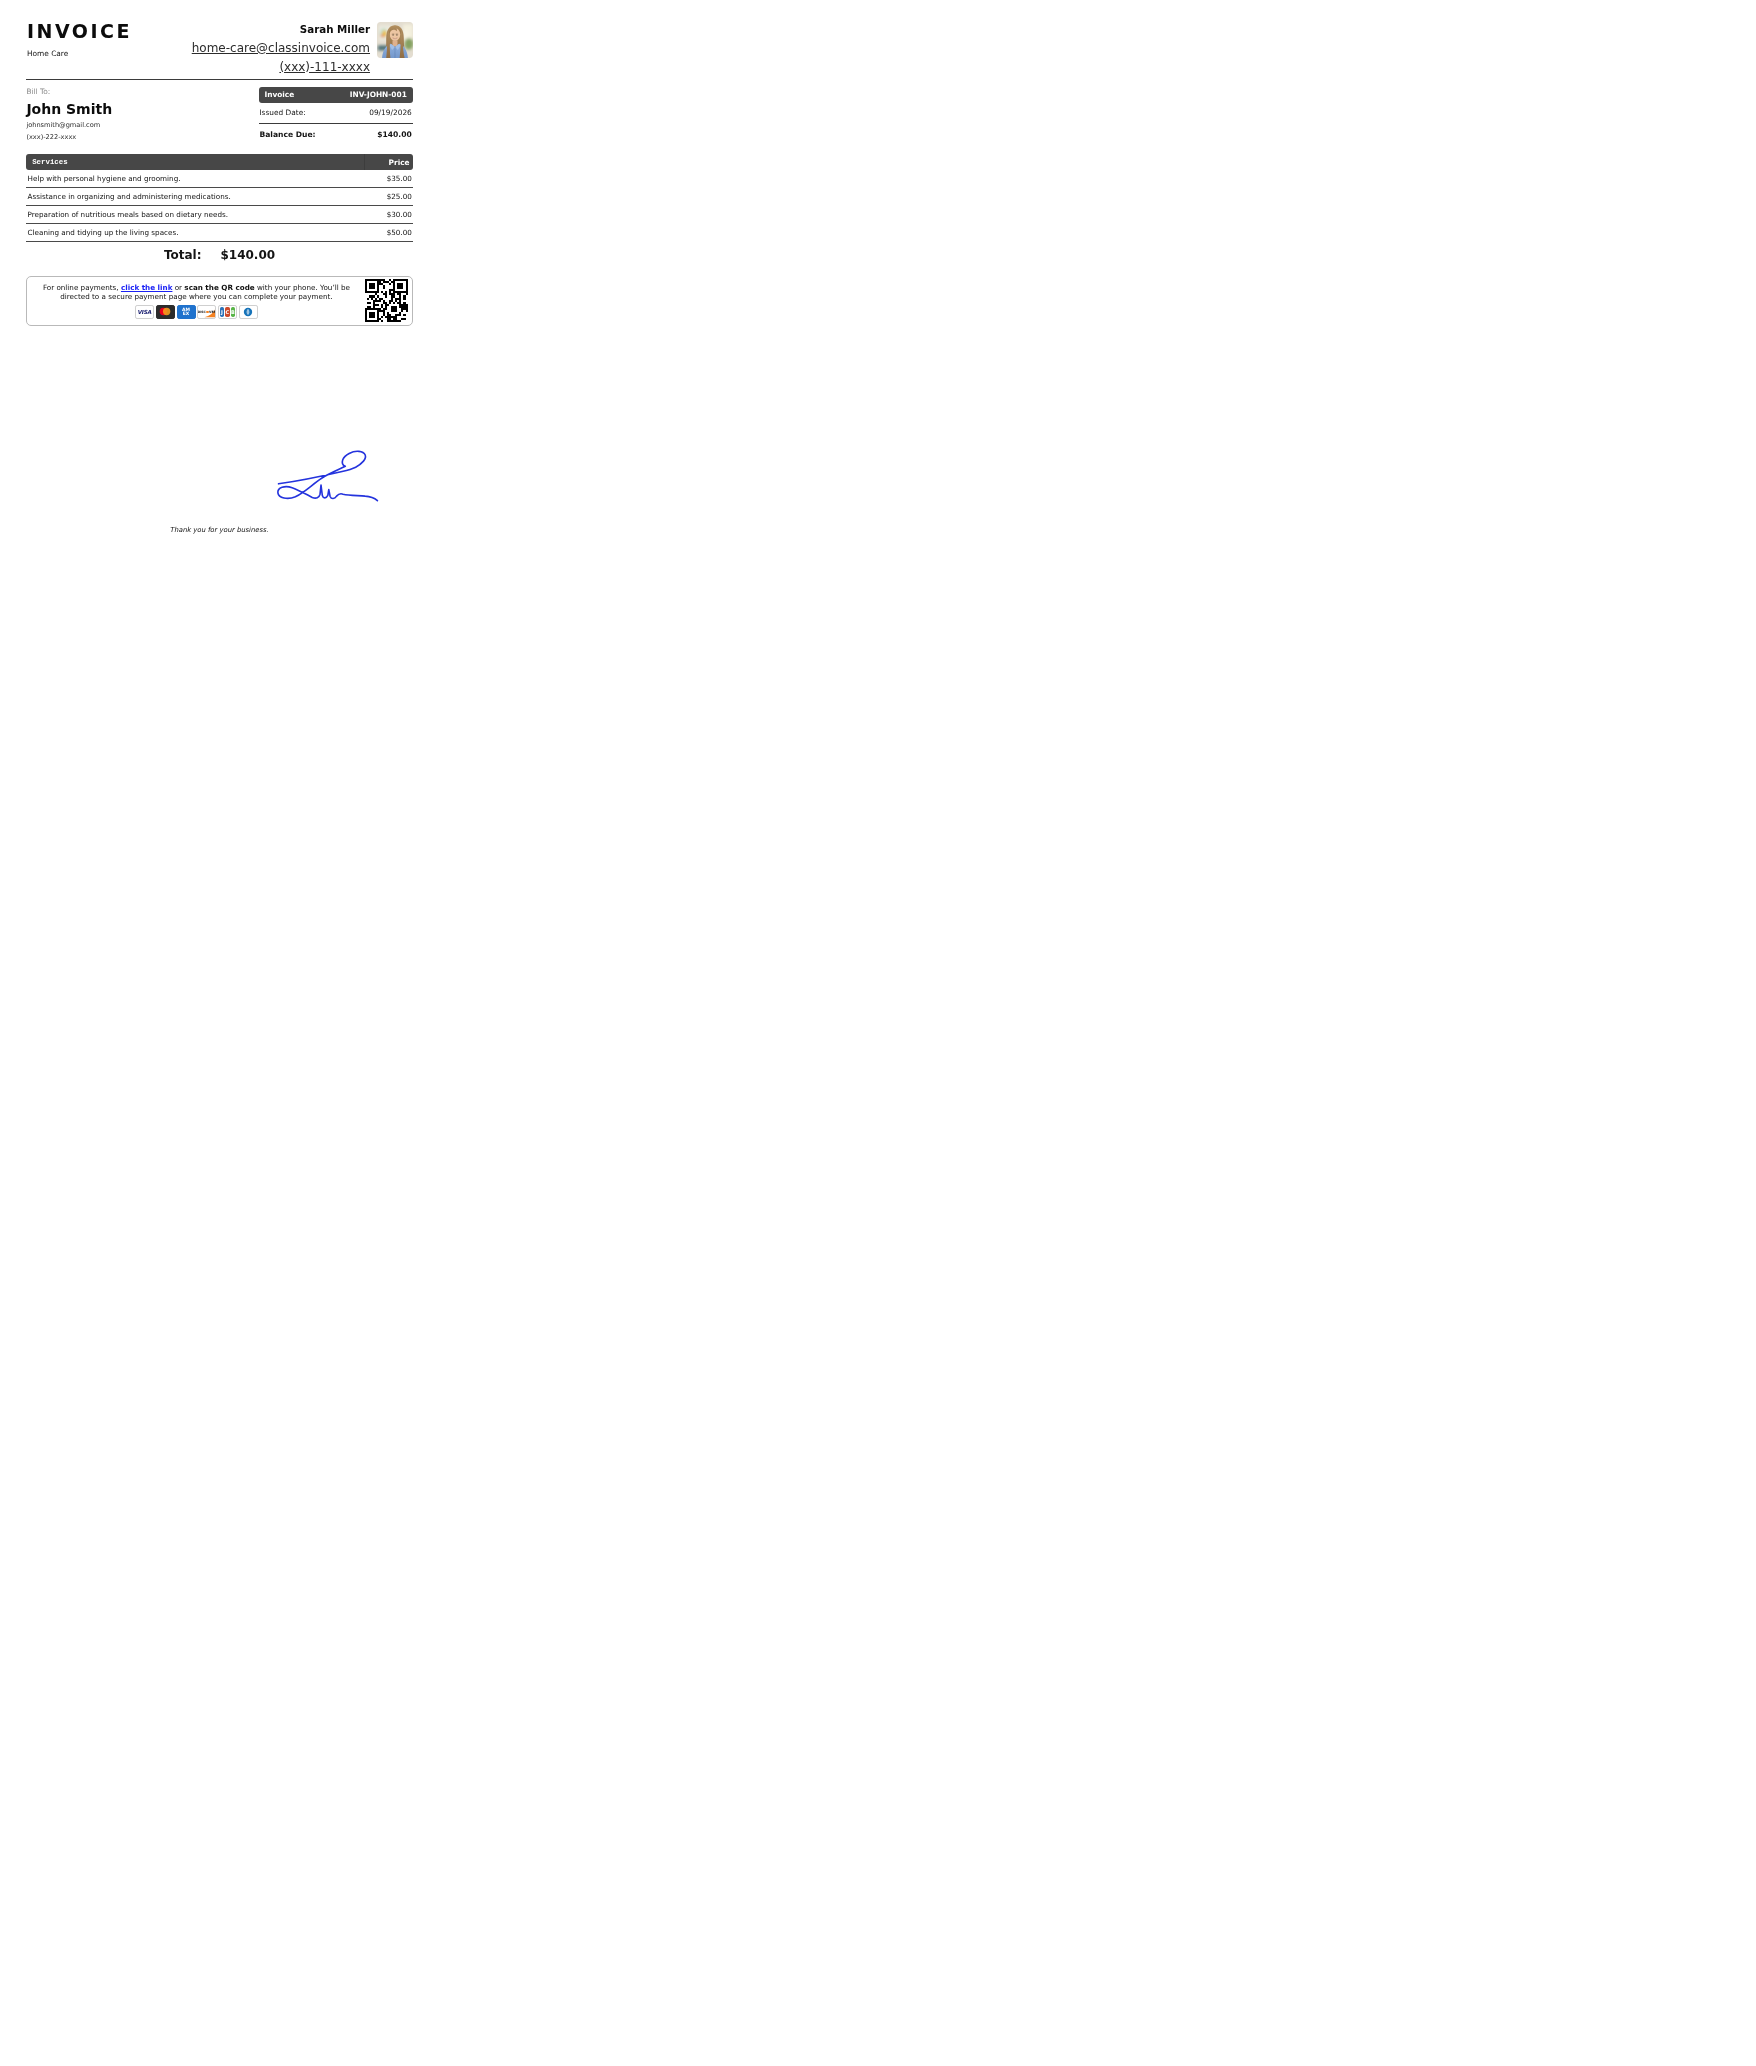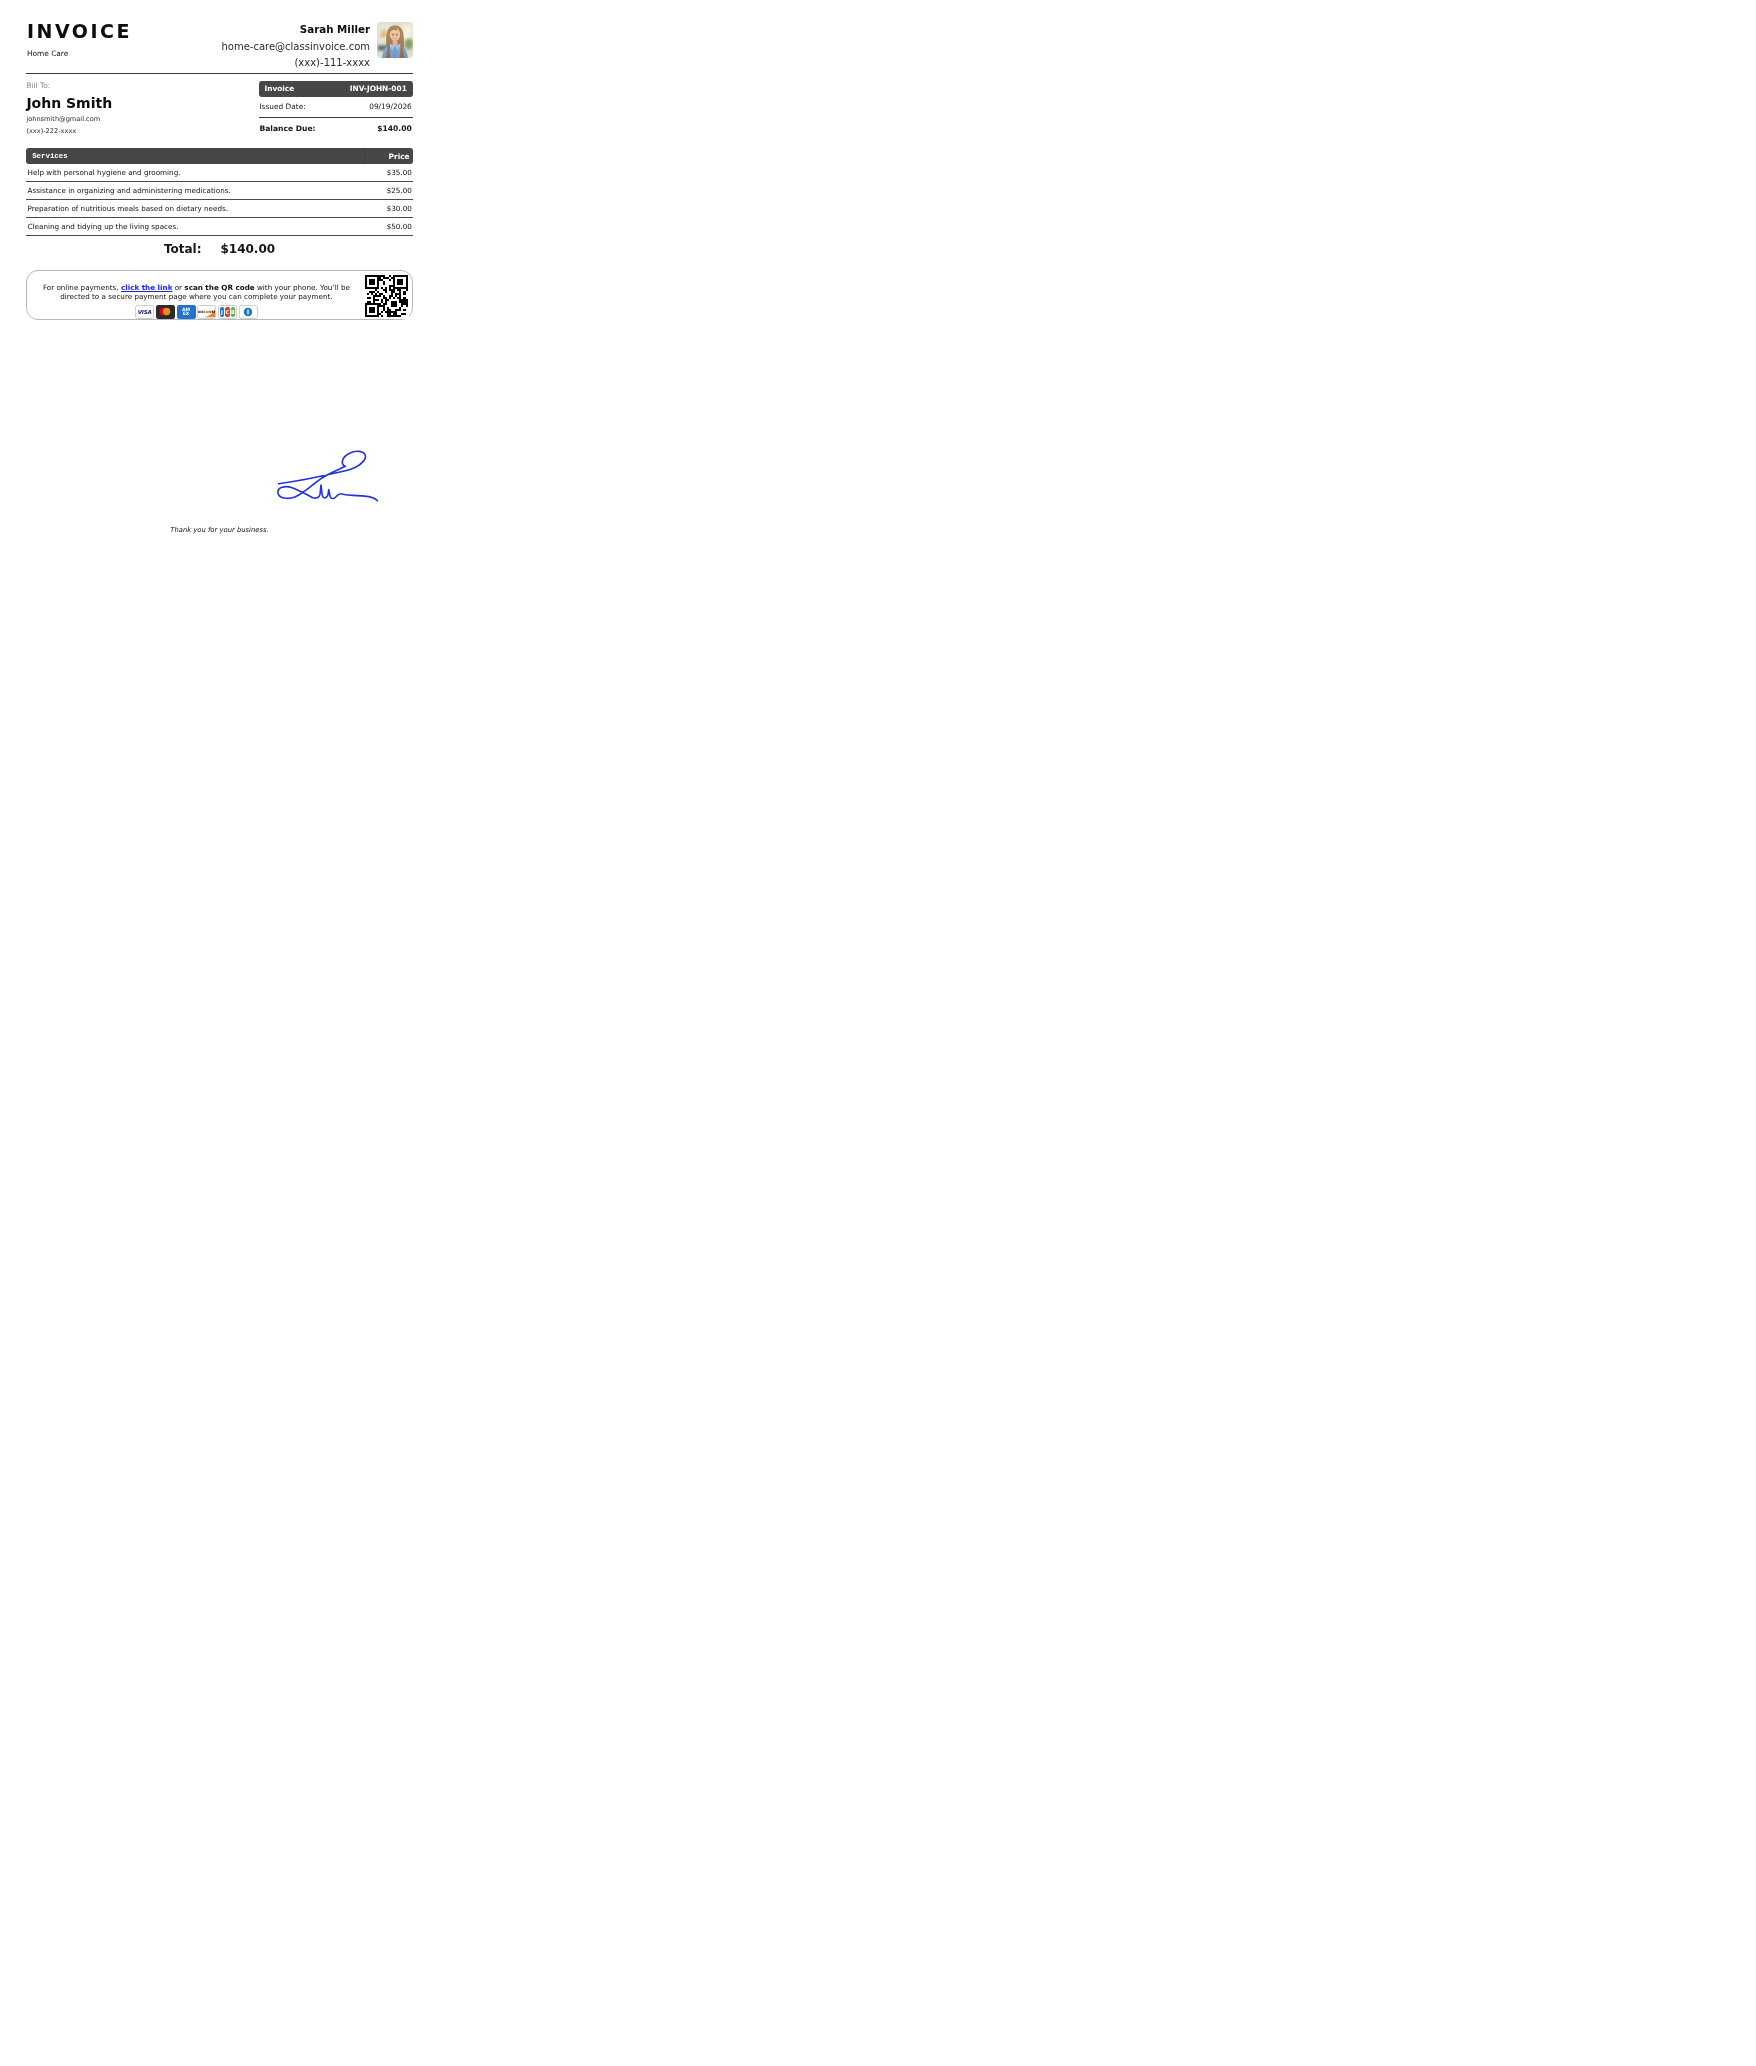--- a/index.html
+++ b/index.html
@@ -7,21 +7,21 @@
   body { font-family: "DejaVu Sans", "Liberation Sans", sans-serif; color:#151515; }
   .page { position:relative; width:439px; height:568px; background:#fff; overflow:hidden; }
 
   
   .hdr { display:flex; justify-content:space-between; align-items:flex-start; margin:22px 26.4px 0 27px; }
   .brand h1 { margin:0; font-size:19px; font-weight:800; letter-spacing:2.5px; color:#0c0c0c; line-height:1.05; }
   .brand .biz { font-size:7.4px; margin-top:6.6px; color:#141414; }
   .issuer { display:flex; align-items:flex-start; gap:6.6px; }
   .issuer-text { text-align:right; padding-top:0.8px; }
   .issuer-name { font-size:10.3px; font-weight:800; margin-bottom:5.8px; color:#0c0c0c; }
-  .issuer-line { font-size:10px; color:#2c2c2c; margin-bottom:5.4px; }
+  .issuer-line { font-size:12px; color:#2c2c2c; margin-bottom:5.4px;text-decoration:underline; }
   .issuer-line:last-child { margin-bottom:0; }
   .photo { width:36px; height:36px; border-radius:3.7px; overflow:hidden; flex:0 0 auto; }
   .photo svg { display:block; }
 
   .top-rule { margin:5px 26.4px 0; border:none; border-top:1.2px solid #3b3b3b; }
 
   
   .meta-row { display:flex; justify-content:space-between; margin:6.6px 26.4px 0; }
   .gray-label { color:#8a8a8a; font-size:7.4px; }
   .bill-name { font-size:14px; font-weight:800; margin:5.4px 0 4.1px; color:#0c0c0c; }
@@ -42,21 +42,21 @@
   .svc-row .svc-price { width:49px; text-align:right; padding-right:0.8px; color:#111; }
   .total-row { display:flex; justify-content:center; align-items:center; padding:5.8px 0.8px 5px; font-size:12px; font-weight:700; }
   .total-row .total-label { margin-right:19px; }
 
   
   .terms { margin:7.4px 26.4px 0; }
   .terms .t-line { font-size:7.2px; margin:4.1px 0 0; color:#141414; line-height:1.3; }
   .terms .gray-label { display:block; margin-bottom:1.7px; }
 
   
-  .paybox { margin:8.3px 26.4px 0; height:50px; border:0.7px solid #b9b9b9; border-radius:12px; display:flex; align-items:flex-end; padding:0 2.9px 0 5.8px; }
+  .paybox { margin:8.3px 26.4px 0; height:50px; border:0.7px solid #b9b9b9; border-radius:5px; display:flex; align-items:center; padding:0 2.9px 0 5.8px; }
   .pay-left { flex:1; text-align:center; padding-right:4.1px; }
   .pay-text { margin:0 auto 3.7px; font-size:7.2px; line-height:1.33; max-width:314px; color:#111; }
   .pay-link { color:#1a21f5; font-weight:800; text-decoration:underline; text-decoration-thickness:0.8px; cursor:pointer; }
   .pay-text strong { font-weight:800; }
   .cards { display:flex; justify-content:center; align-items:center; gap:1.7px; }
   .card { width:19px; height:13.2px; border-radius:2.1px; border:0.4px solid #cfcfcf; background:#fff; position:relative; display:flex; align-items:center; justify-content:center; overflow:hidden; }
   .card svg { display:block; }
   .card.visa span { color:#1a1f71; font-weight:800; font-style:italic; font-size:5.6px; letter-spacing:-0.2px; }
   .card.mc { background:#2b2b2b; border-color:#2b2b2b; }
   .card.amex { background:#1f72cd; border-color:#1f72cd; flex-direction:column; }

